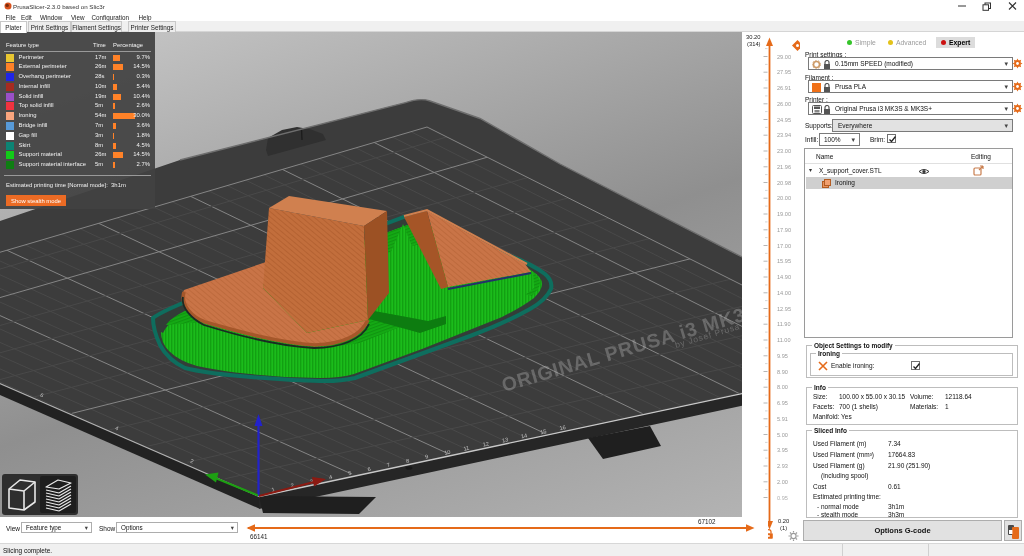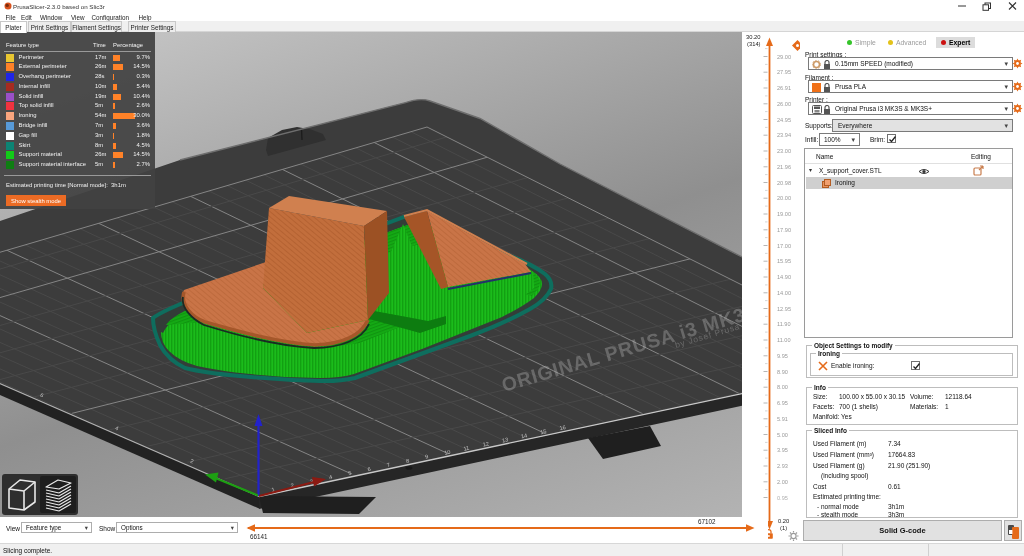--- a/index.html
+++ b/index.html
@@ -589,21 +589,21 @@
       <div class="lab" style="left:81px;top:30.5px">21.90 (251.90)</div>
    <div class="lab" style="left:14px;top:40.5px">(including spool)</div>
    <div class="lab" style="left:6px;top:51.5px">Cost</div>
       <div class="lab" style="left:81px;top:51.5px">0.61</div>
    <div class="lab" style="left:6px;top:62px">Estimated printing time:</div>
    <div class="lab" style="left:10px;top:72px">- normal mode</div>
       <div class="lab" style="left:81px;top:72px">3h1m</div>
    <div class="lab" style="left:10px;top:79.5px">- stealth mode</div>
       <div class="lab" style="left:81px;top:79.5px">3h3m</div>
  </div>
- <div class="abs" style="left:3px;top:487.5px;width:199px;height:21px;background:#e1e1e1;border:1px solid #adadad;text-align:center;line-height:20px;font-weight:bold;font-size:7.5px">Solid G-code</div>
+ <div class="abs" style="left:3px;top:487.5px;width:199px;height:21px;background:#e1e1e1;border:1px solid #adadad;text-align:center;line-height:20px;font-weight:bold;font-size:7.5px">Options G-code</div>
  <div class="abs" style="left:204px;top:487.5px;width:18px;height:21px;background:#e1e1e1;border:1px solid #adadad">
   <svg width="16" height="19" style="position:absolute;left:0;top:1px">
         <rect x="3" y="3" width="6" height="10" rx="1" fill="#4a4a4a"></rect>
         <rect x="7" y="5" width="7" height="12" rx="1" fill="#e56a19"></rect>
         <rect x="4" y="8" width="3.4" height="4" fill="#fff"></rect>
       </svg>
  </div>
 </div>
 
 <div id="toolbar" class="abs">

